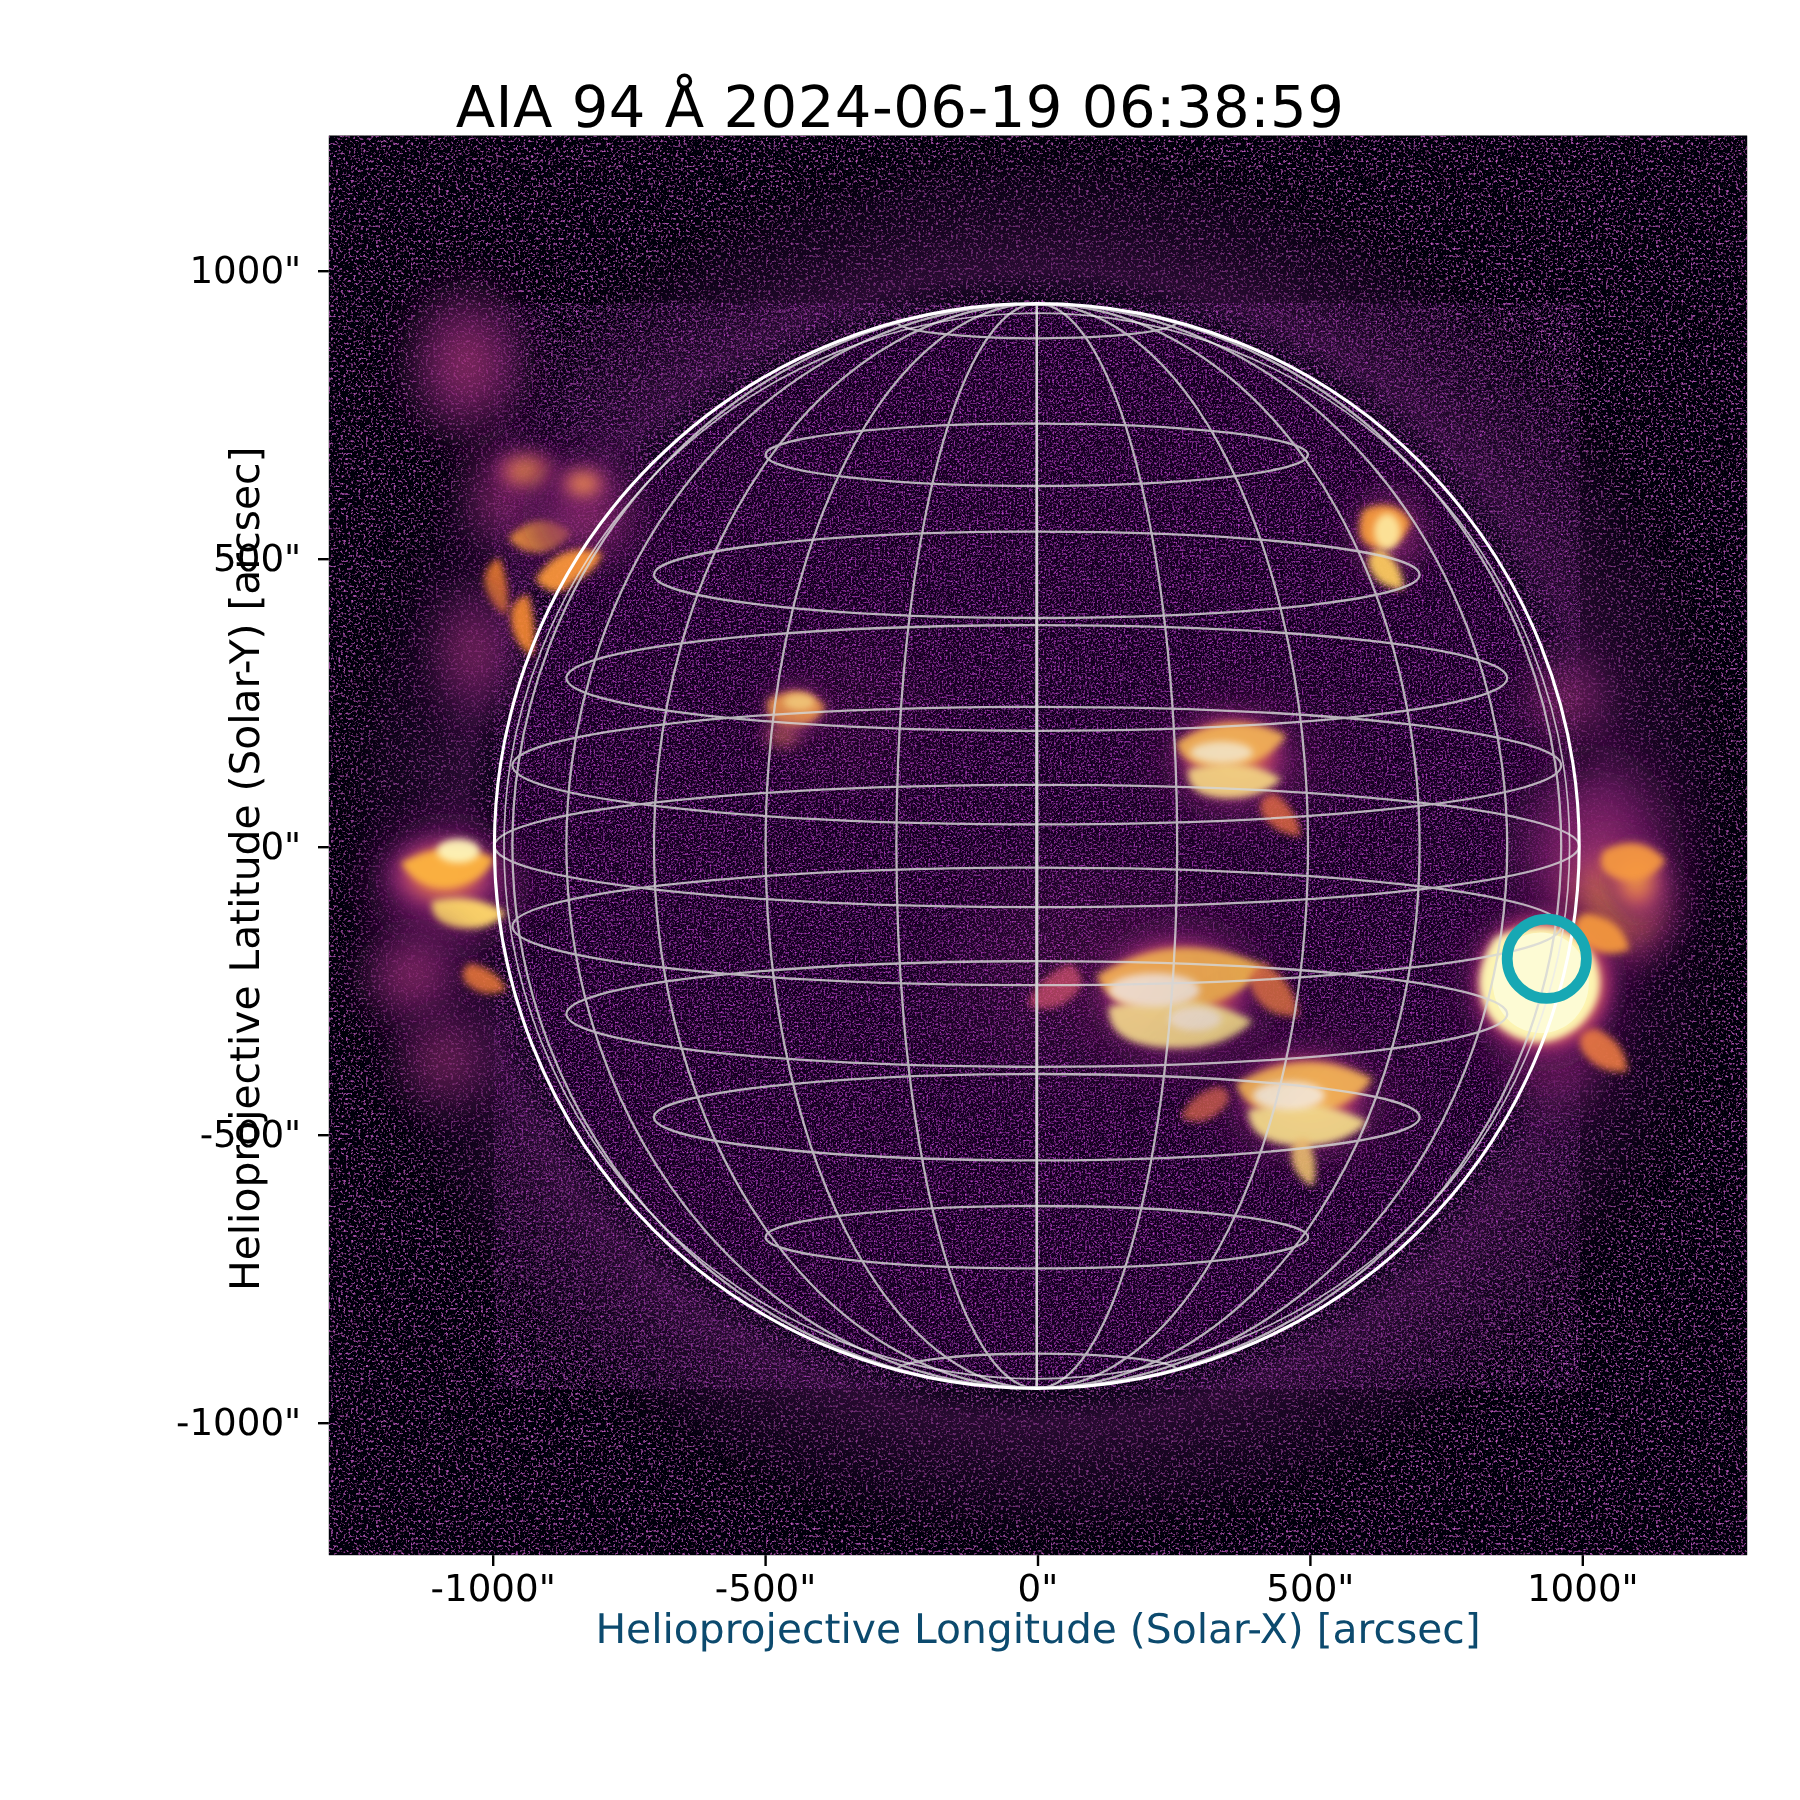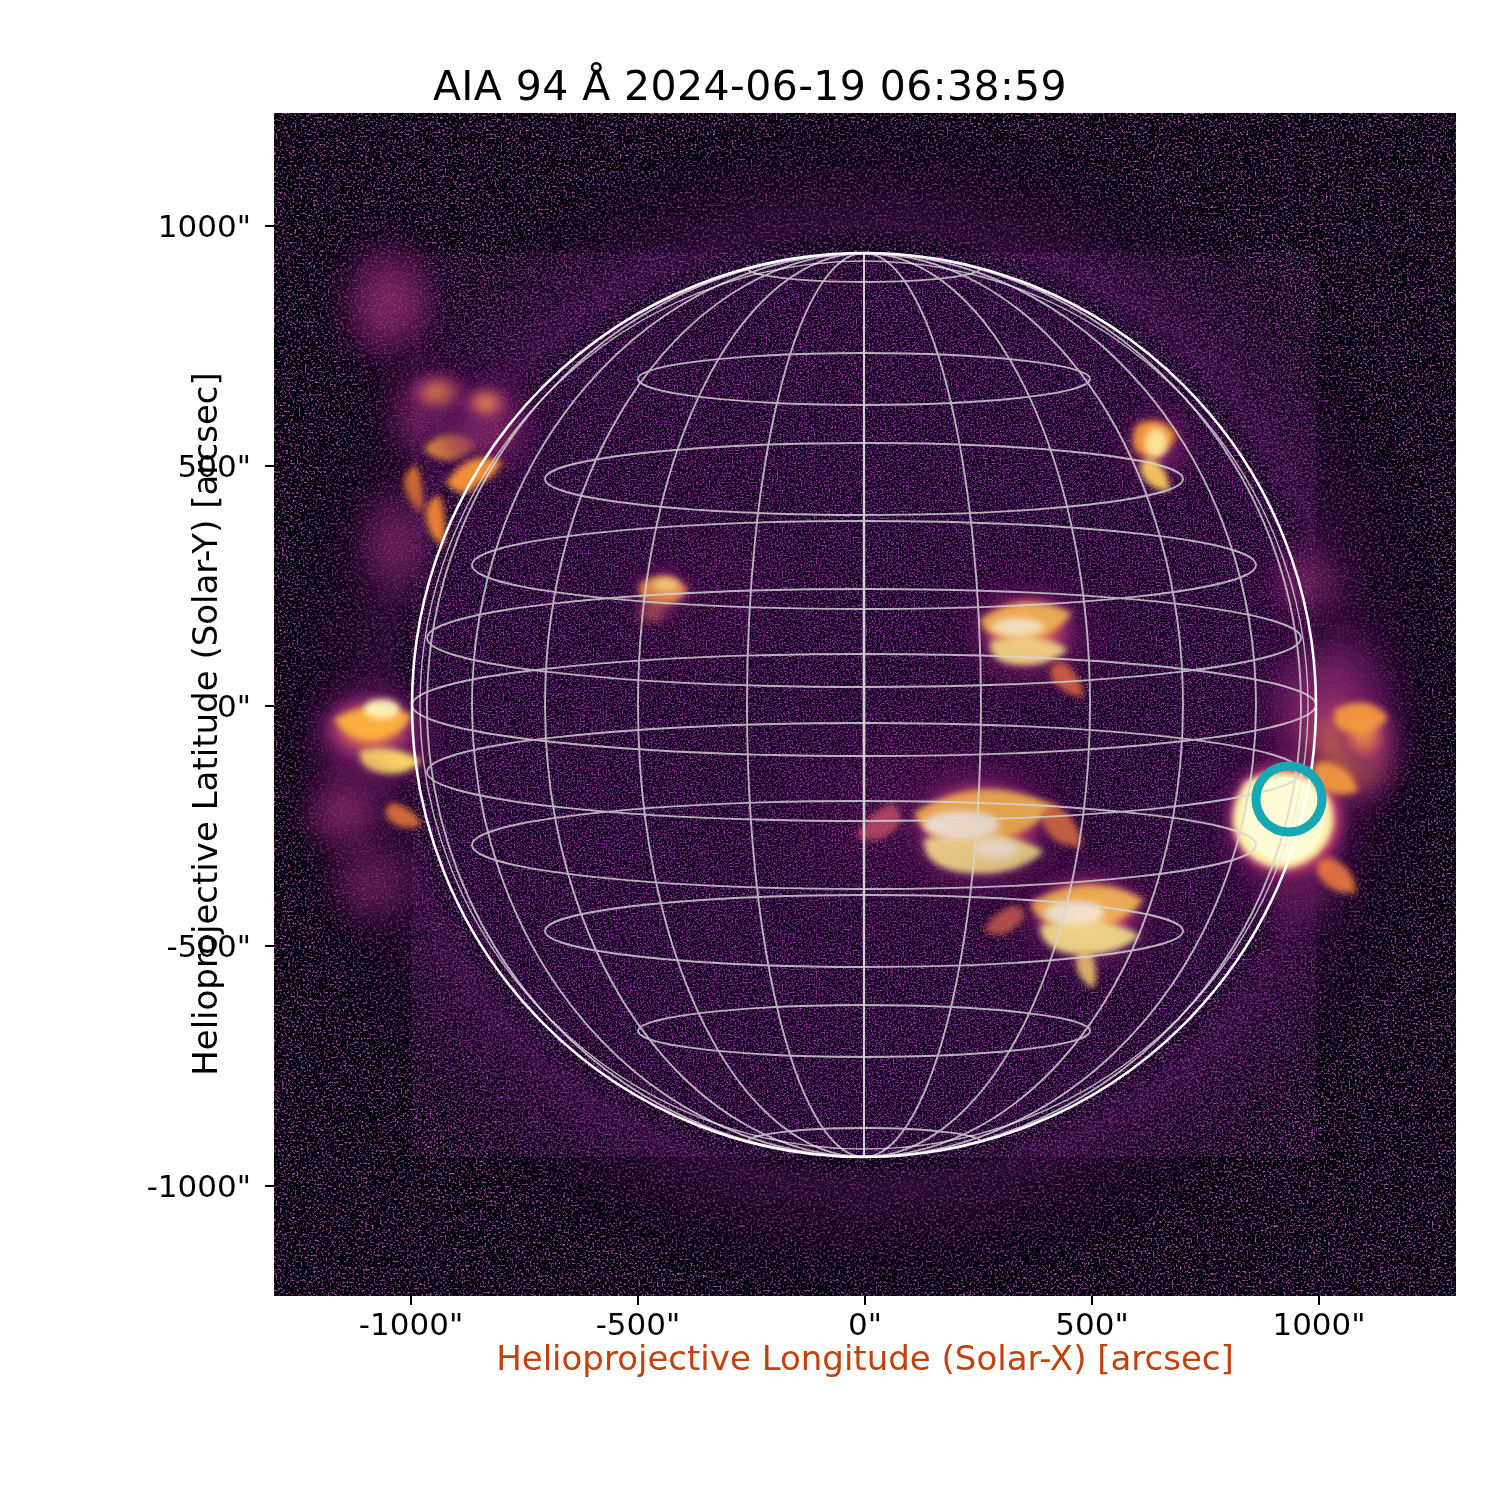--- a/index.html
+++ b/index.html
@@ -19,21 +19,21 @@
     height: 1500px;
     background: #ffffff;
   }
   
   #title {
     position: absolute;
     left: 0;
     top: 62px;
     width: 1500px;
     text-align: center;
-    font-size: 41px;
+    font-size: 48px;
     color: #000000;
     letter-spacing: 0.4px;
     white-space: nowrap;
   }
   
   #plot-area {
     position: absolute;
     left: 274px;
     top: 113px;
     width: 1182px;
@@ -60,21 +60,21 @@
     white-space: nowrap;
   }
   
   #xlabel {
     position: absolute;
     left: 274px;
     top: 1338px;
     width: 1182px;
     text-align: center;
     font-size: 34px;
-    color: #c2410c;
+    color: #0c4a6e;
     white-space: nowrap;
   }
   #ylabel {
     position: absolute;
     left: -387px;
     top: 704px;
     width: 1183px;
     text-align: center;
     font-size: 34px;
     color: #000000;

